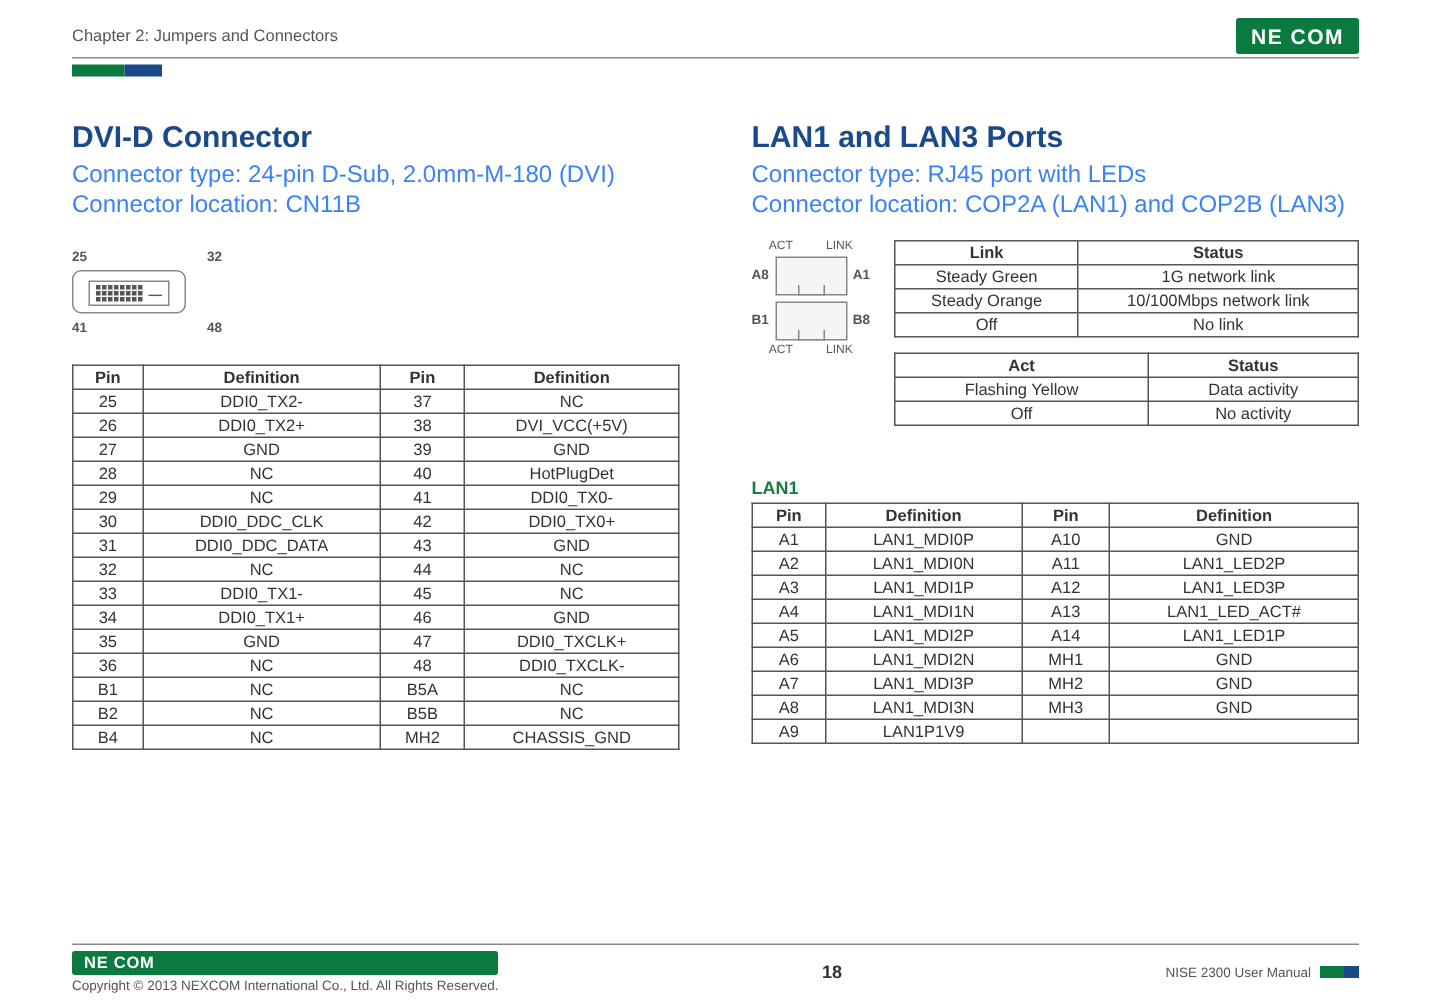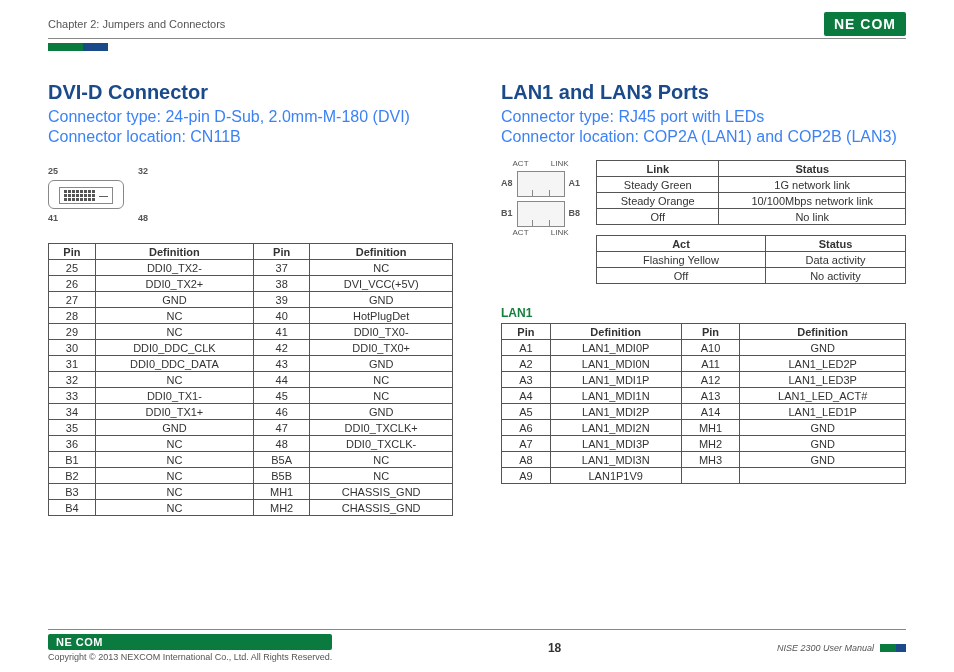--- a/index.html
+++ b/index.html
@@ -106,21 +106,21 @@
     border: 1px solid #555;
     padding: 1.5px 6px;
     text-align: center;
     white-space: nowrap;
   }
   table.pin th { font-weight: bold; }
   .rj45-block {
     display:flex;
     gap:16px;
     align-items:flex-start;
-    margin: 14px 0 22px 0;
+    margin: 14px 0 34px 0;
   }
   .rj45-diagram {
     font-size: 8px;
     color:#555;
     text-align:center;
     line-height: 1.1;
   }
   .rj45-port {
     border:1px solid #888;
     width: 46px;
@@ -158,21 +158,21 @@
     border-top:1px solid #888;
     display:flex;
     justify-content:space-between;
     align-items:center;
     font-size:9px;
     color:#555;
     padding-top:4px;
   }
   .footer-left { display:flex; flex-direction:column; gap:2px;}
   .pagenum { font-weight:bold; font-size:12px; color:#333;}
-  .decor-right { display:flex; align-items:center; gap:6px;font-style:italic;}
+  .decor-right { display:flex; align-items:center; gap:6px;}
   .decor-sq { height:8px; display:flex;}
   .decor-sq .g{background:#0a7a3f;width:16px;}
   .decor-sq .b{background:#1a4a8a;width:10px;}
   .side-labels { font-weight:bold; font-size:9px;}
   .rj45-row { display:flex; align-items:center; justify-content:center; gap:4px; }
 </style>
 </head>
 <body>
 
 <div class="page">
@@ -320,26 +320,20 @@
               <td>B1</td>
               <td>NC</td>
               <td>B5A</td>
               <td>NC</td>
             </tr>
             <tr>
               <td>B2</td>
               <td>NC</td>
               <td>B5B</td>
               <td>NC</td>
-            </tr>
-            <tr>
-              <td>B3</td>
-              <td>NC</td>
-              <td>MH1</td>
-              <td>CHASSIS_GND</td>
             </tr>
             <tr>
               <td>B4</td>
               <td>NC</td>
               <td>MH2</td>
               <td>CHASSIS_GND</td>
             </tr>
           </tbody>
       </table>
     </div>

